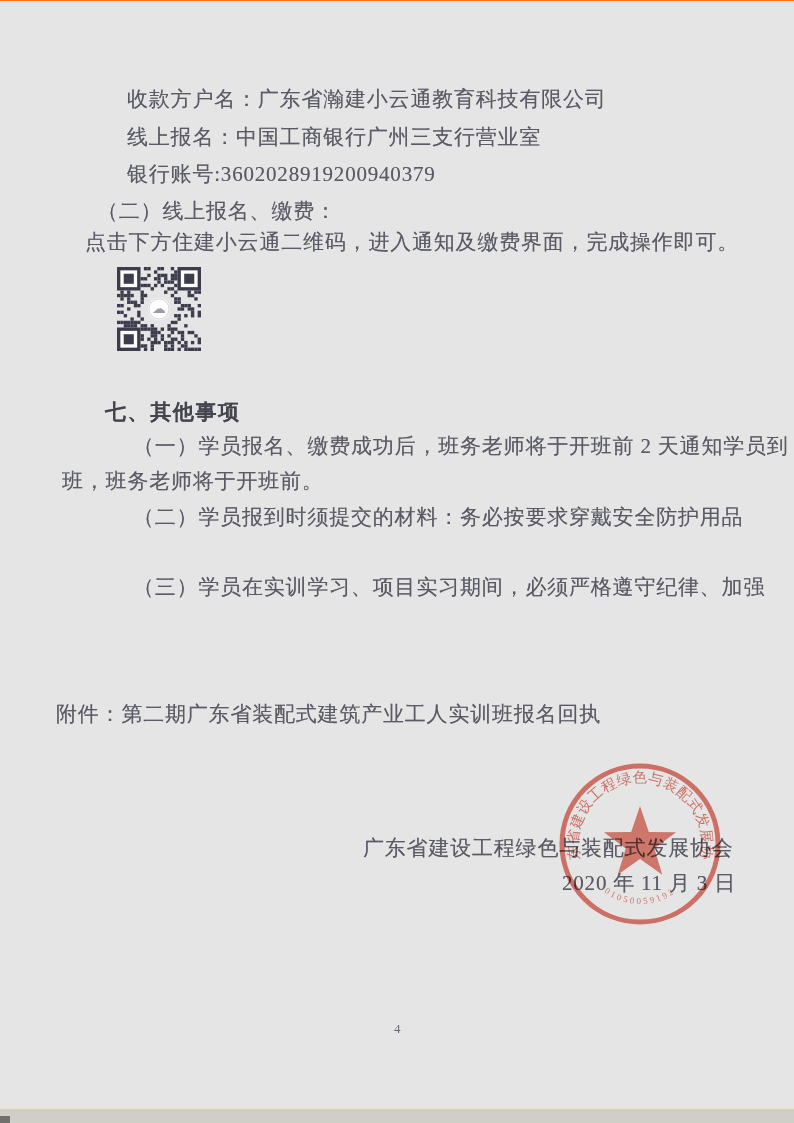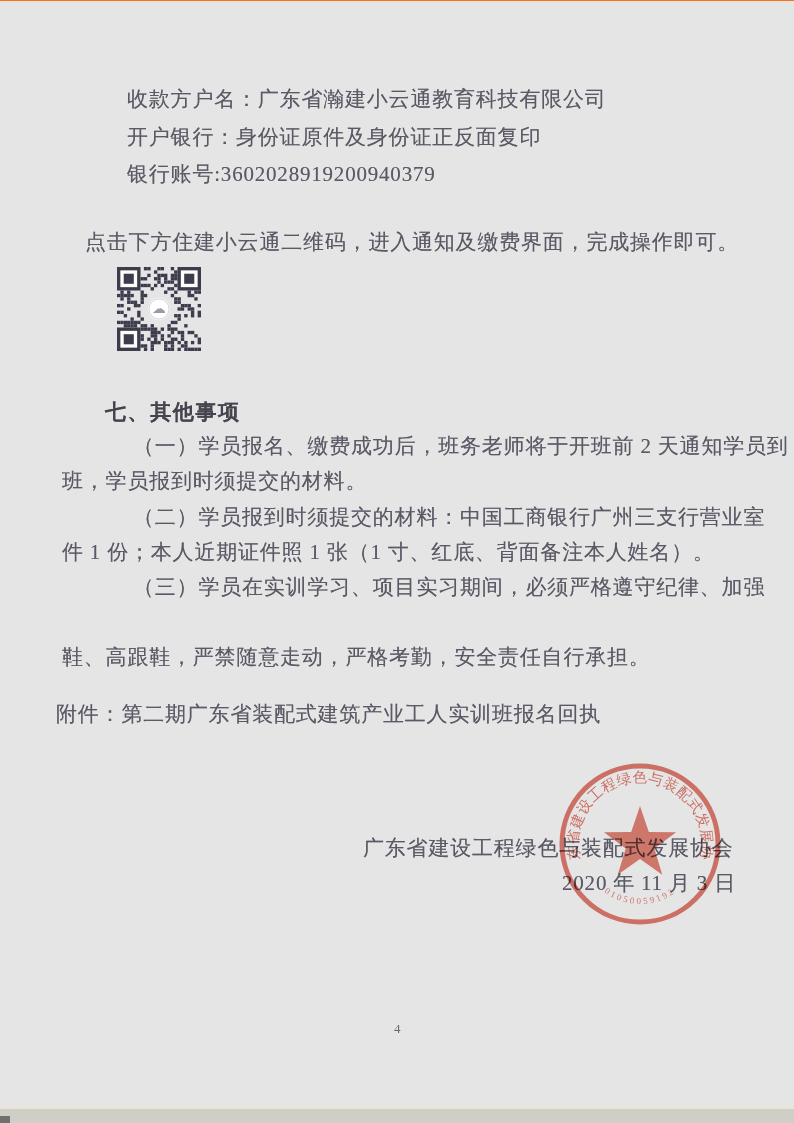--- a/index.html
+++ b/index.html
@@ -68,23 +68,24 @@
   .scanner-bed .bed-dark-right{
     position:absolute;right:0;bottom:0;width:6px;height:15px;background:#35353f;
   }
 </style>
 </head>
 <body>
 
 <div class="page">
 
   <div class="line" style="left:127px;top:84px">收款方户名：广东省瀚建小云通教育科技有限公司</div>
-  <div class="line" style="left:127px;top:122px">开户银行：身份证原件及身份证正反面复印</div>
+  <div class="line" style="left:127px;top:122px">线上报名：中国工商银行广州三支行营业室</div>
   <div class="line" style="left:127px;top:159px">银行账号:3602028919200940379</div>
 
+  <div class="line" style="left:97px;top:196px">（二）线上报名、缴费：</div>
   <div class="line" style="left:85px;top:227px">点击下方住建小云通二维码，进入通知及缴费界面，完成操作即可。</div>
 
   <div class="qr-wrap">
     <svg id="qr-svg" width="84" height="84" viewBox="0 0 100 100">
         <rect x="32" y="0" width="4" height="4" fill="#3c3c4c"></rect>
         <rect x="36" y="0" width="4" height="4" fill="#3c3c4c"></rect>
         <rect x="48" y="0" width="4" height="4" fill="#3c3c4c"></rect>
         <rect x="52" y="0" width="4" height="4" fill="#3c3c4c"></rect>
         <rect x="64" y="0" width="4" height="4" fill="#3c3c4c"></rect>
         <rect x="44" y="4" width="4" height="4" fill="#3c3c4c"></rect>
@@ -263,25 +264,23 @@
         <circle cx="50" cy="50" r="13" fill="#ffffff"></circle>
         <circle cx="50" cy="50" r="12" fill="none" stroke="#c9c9d2" stroke-width="1"></circle>
         <text x="50" y="55" font-size="16" text-anchor="middle" fill="#9a9aa8">☁</text>
       </svg>
   </div>
 
 
   <div class="line heading-bold" style="left:105px;top:397px">七、其他事项</div>
 
   <div class="line" style="left:133px;top:431px">（一）学员报名、缴费成功后，班务老师将于开班前 2 天通知学员到</div>
-  <div class="line" style="left:62px;top:466px">班，学员报到时须提交的材料。</div>
-  <div class="line" style="left:133px;top:502px">（二）学员报到时须提交的材料：中国工商银行广州三支行营业室</div>
-  <div class="line" style="left:62px;top:537px">件 1 份；本人近期证件照 1 张（1 寸、红底、背面备注本人姓名）。</div>
+  <div class="line" style="left:62px;top:466px">班，班务老师将于开班前。</div>
+  <div class="line" style="left:133px;top:502px">（二）学员报到时须提交的材料：务必按要求穿戴安全防护用品</div>
   <div class="line" style="left:133px;top:572px">（三）学员在实训学习、项目实习期间，必须严格遵守纪律、加强</div>
-  <div class="line" style="left:62px;top:642px">鞋、高跟鞋，严禁随意走动，严格考勤，安全责任自行承担。</div>
 
   <div class="line" style="left:56px;top:699px">附件：第二期广东省装配式建筑产业工人实训班报名回执</div>
 
   <div class="line" style="left:363px;top:833px">广东省建设工程绿色与装配式发展协会</div>
   <div class="line" style="left:562px;top:868px">2020 年 11 月 3 日</div>
 
   <svg class="stamp" viewBox="0 0 200 200">
     <defs>
       <path id="stamp-arc-top" d="M 41.7 121.2 A 62 62 0 1 1 158.3 121.2" fill="none"></path>
       <path id="stamp-arc-bottom" d="M 61.4 146 A 60 60 0 0 0 138.6 146" fill="none"></path>

